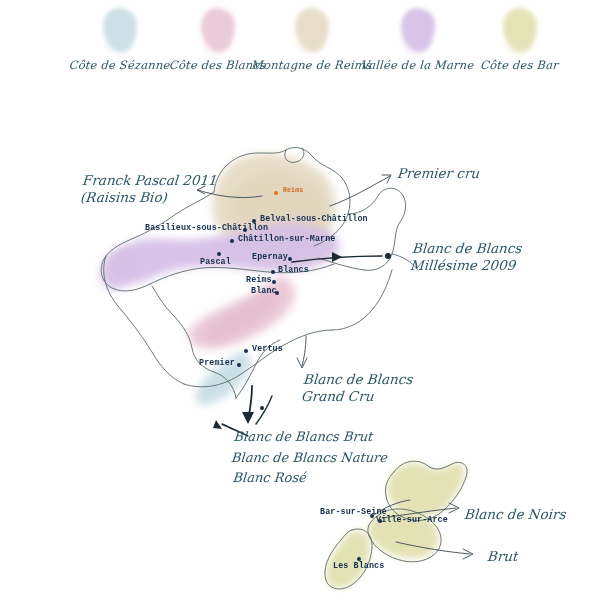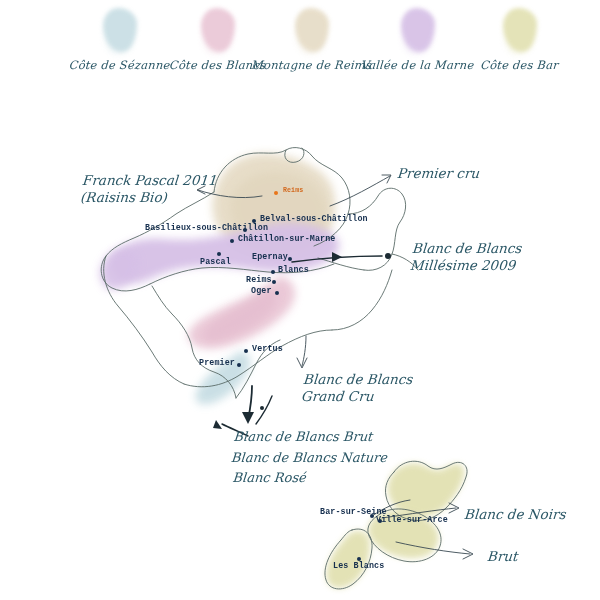--- a/index.html
+++ b/index.html
@@ -307,21 +307,21 @@
     <div class="dot" style="left:357px; top:557px"></div>
 
     <div class="town reims" style="left:283px; top:187px">Reims</div>
     <div class="town" style="left:260px; top:214px">Belval-sous-Châtillon</div>
     <div class="town" style="left:145px; top:223px">Basilieux-sous-Châtillon</div>
     <div class="town" style="left:238px; top:234px">Châtillon-sur-Marne</div>
     <div class="town" style="left:200px; top:257px">Pascal</div>
     <div class="town" style="left:252px; top:252px">Epernay</div>
     <div class="town" style="left:278px; top:265px">Blancs</div>
     <div class="town" style="left:246px; top:275px">Reims</div>
-    <div class="town" style="left:251px; top:286px">Oger</div>
+    <div class="town" style="left:251px; top:286px">Blanc</div>
     <div class="town" style="left:252px; top:344px">Vertus</div>
     <div class="town" style="left:199px; top:358px">Premier</div>
     <div class="town" style="left:320px; top:507px">Bar-sur-Seine</div>
     <div class="town" style="left:376px; top:515px">Ville-sur-Arce</div>
     <div class="town" style="left:333px; top:561px">Les Blancs</div>
 
     <div class="script big" style="left:82px; top:172px">
       <div>Franck Pascal  2011</div>
       <div>(Raisins Bio)</div>
     </div>

